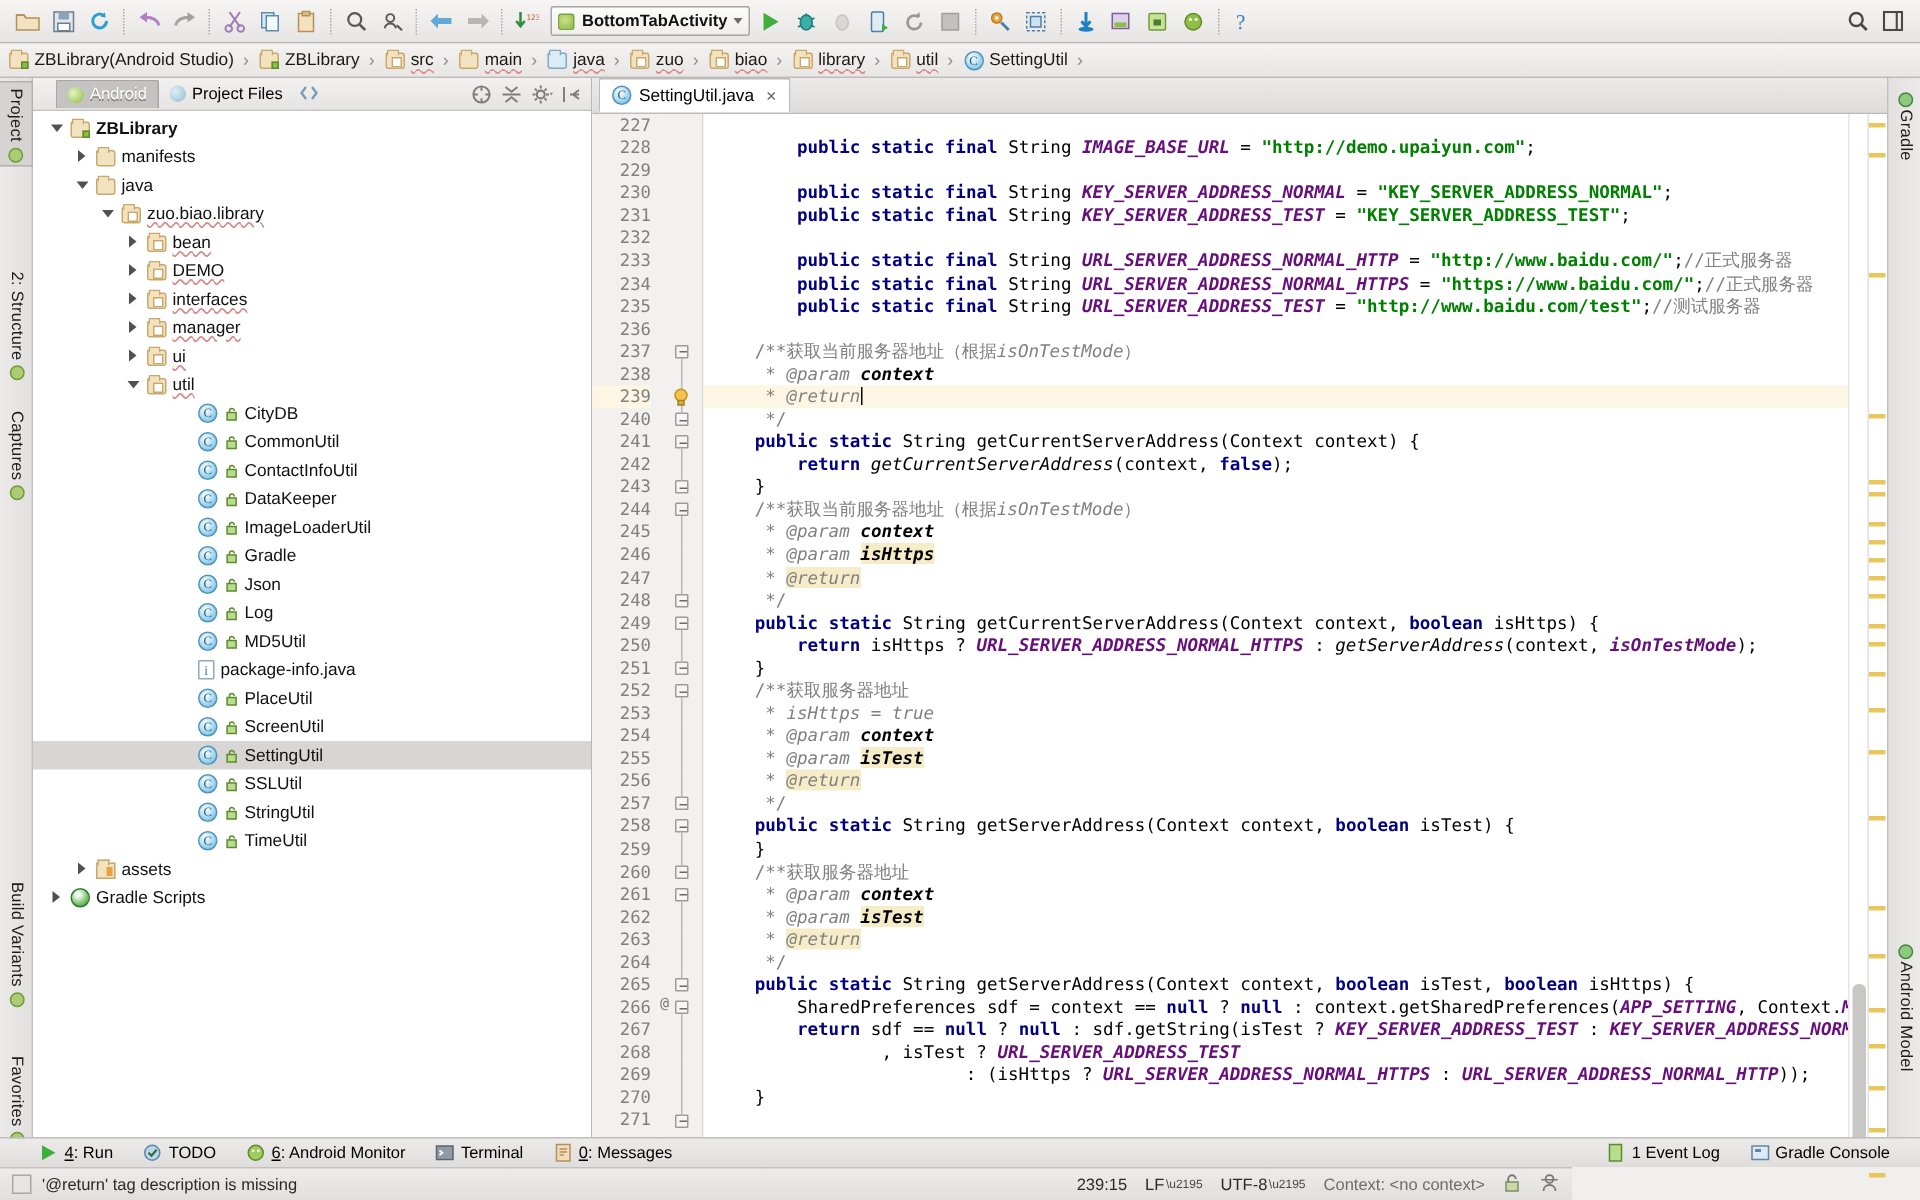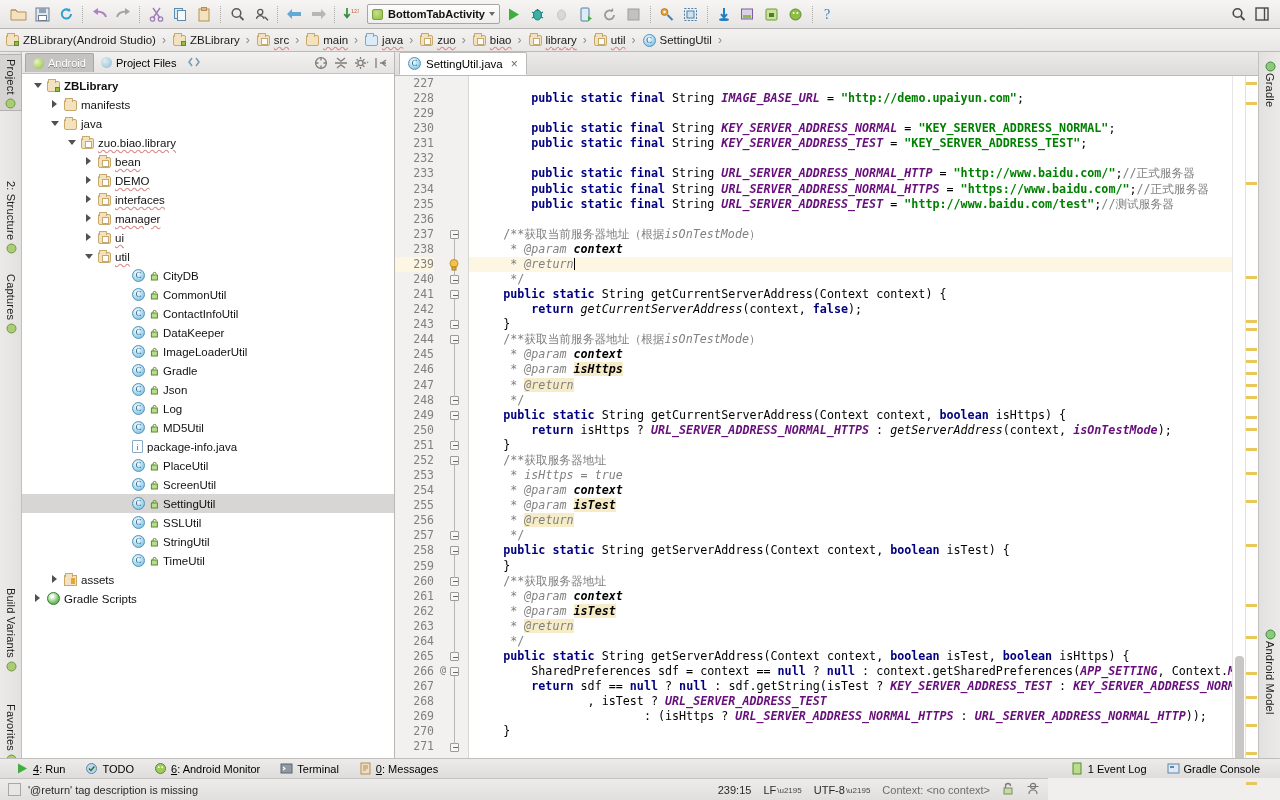--- a/index.html
+++ b/index.html
@@ -110,21 +110,21 @@
   }
 
   
   .project-panel {
     position: absolute; left: 22px; top: 52px; width: 373px; height: 706px;
     background: #ffffff; border-right: 1px solid #b9b7b5;
   }
   .pp-header {
     height: 22px; background: linear-gradient(#f3f1ef,#e6e4e2);
     border-bottom: 1px solid #c4c2c0;
-    display: flex; align-items: center; padding-left: 3px;
+    display: flex; align-items: center; padding-left: 15px;
   }
   .pp-tab {
     height: 19px; display: flex; align-items: center; gap: 4px;
     padding: 0 7px; font-size: 11px; border-radius: 2px 2px 0 0;
   }
   .pp-tab.sel { background: #c5c3c1; border: 1px solid #a9a7a5; border-bottom: none;
     font-weight: normal; color: #fff; text-shadow: 0 1px 0 rgba(0,0,0,.35); }
   .pp-tab .dot { width: 11px; height: 11px; border-radius: 50%;
     background: radial-gradient(circle at 35% 35%, #e6f3c3, #8cba3f); flex:none;}
   .pp-tab .dot.g { background: radial-gradient(circle at 35% 35%, #dfeef7, #8fb9cf); }
@@ -223,21 +223,21 @@
   .atmark { position:absolute; right:2px; font-size: 10px; color:#7a7876;
     font-family:"DejaVu Sans Mono", monospace; }
 
   .smark { position: absolute; right: 1px; height: 3px; background: #e8c85a; }
 
   
   .toolwin-bar {
     position: absolute; left: 0; bottom: 22px; width: 1280px; height: 20px;
     background: linear-gradient(#ecebe9,#dfdddb);
     border-top: 1px solid #c0bebc; display: flex; align-items: center;
-    padding-left: 16px; font-size: 11px;
+    padding-left: 26px; font-size: 11px;
   }
   .tw-btn { display: flex; align-items: center; gap: 4px; margin-right: 20px; }
   .tw-btn .u { text-decoration: underline; }
   .statusbar {
     position: absolute; left: 0; bottom: 0; width: 1048px; height: 22px;
     background: linear-gradient(#eeecea,#e1dfdd); border-top: 1px solid #c4c2c0;
     display: flex; align-items: center; padding: 0 8px; font-size: 11px;
     color: #2a2a2a;
   }
   .sb-box { width: 13px; height: 13px; background: #e8e6e4;

